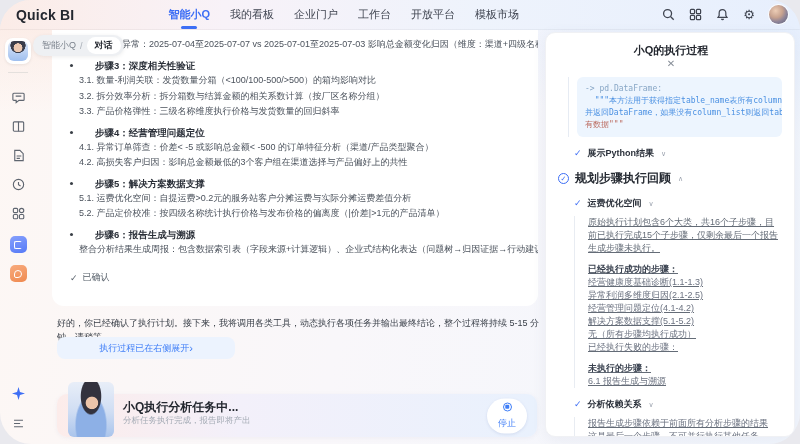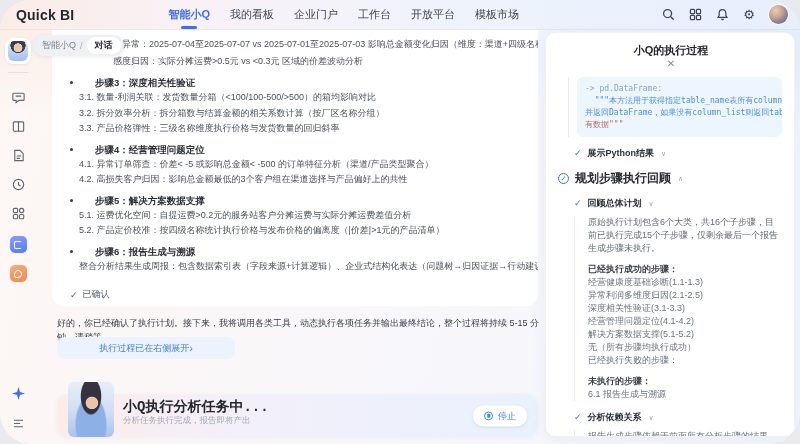--- a/index.html
+++ b/index.html
@@ -64,25 +64,25 @@
       padding:0 10px;font-size:9px;color:#3f7ef7;font-family:inherit;}
   .process-pill .chev{font-size:11px;line-height:1;color:#3f7ef7;}
   .task-banner{position:absolute;left:57px;top:394px;width:480px;height:43px;border-radius:10px;
       background:linear-gradient(90deg,#fcecea 0%,#f3f0fa 38%,#e9f1fd 100%);box-shadow:0 1px 4px rgba(120,120,160,.08);}
   .banner-avatar{position:absolute;left:11px;top:-12px;width:46px;height:55px;border-radius:6px;overflow:hidden;
       background:radial-gradient(circle at 52% 38%,#ecc4aa 0%,#ecc4aa 14%,transparent 16%),
                  radial-gradient(ellipse at 50% 26%,#33323e 0%,#33323e 30%,transparent 33%),
                  radial-gradient(ellipse at 50% 78%,#8db0e6 0%,#8db0e6 45%,transparent 50%),
                  linear-gradient(180deg,#e8eef8 0%,#cfddf3 55%,#a9c4ec 100%);}
   .banner-text{position:absolute;left:66px;top:6px;}
-  .banner-title{font-size:14px;font-weight:700;color:#23272f;line-height:14px;font-family:Liberation Mono, monospace;}
+  .banner-title{font-size:12px;font-weight:700;color:#23272f;line-height:14px;}
   .banner-sub{font-size:8.5px;color:#a4abb5;line-height:13px;}
   .stop-btn{position:absolute;right:10px;top:50%;transform:translateY(-50%);display:flex;align-items:center;gap:5px;
       background:#fff;border:none;border-radius:999px;padding:4px 11px;cursor:pointer;
-      font-size:9px;color:#3f7ef7;font-family:inherit;box-shadow:0 1px 3px rgba(100,120,180,.18);}
+      font-size:9px;color:#3f7ef7;font-family:inherit;box-shadow:0 1px 3px rgba(100,120,180,.18);flex-direction:column;}
   .stop-icon{width:9px;height:9px;border:1.2px solid #3f7ef7;border-radius:50%;position:relative;}
   .stop-icon::after{content:"";position:absolute;left:50%;top:50%;transform:translate(-50%,-50%);width:3.5px;height:3.5px;background:#3f7ef7;border-radius:1px;}
   
   .exec-panel{position:absolute;left:545px;top:32px;width:250px;height:405px;background:#fff;border-radius:10px;
       border:1px solid #f0f1f4;box-shadow:0 3px 14px rgba(90,100,140,.08);overflow:hidden;}
   .panel-header{display:flex;align-items:center;justify-content:space-between;padding:10px 14px 4px 16px;flex-direction:column;}
   .panel-title{font-size:11px;font-weight:700;color:#23272f;}
   .close-x{font-size:10px;color:#868d97;cursor:pointer;}
   .panel-body{padding:4px 12px 0 12px;font-size:9px;overflow:hidden;}
   .indent{border-left:1px solid #e6ebf3;margin-left:10px;padding-left:8px;}
@@ -90,21 +90,21 @@
         font-size:8px;line-height:12px;white-space:nowrap;overflow:hidden;}
   .code div{white-space:pre;}
   .row{display:flex;align-items:center;gap:6px;margin-top:10px;}
   .row .lbl{font-weight:700;color:#2b313b;font-size:9px;}
   .row.main .lbl{font-size:12px;color:#262b33;}
   .row .chev{font-size:7px;color:#9ca3af;margin-left:1px;}
   .blue-check{color:#3d6ef5;font-size:9px;font-weight:700;line-height:1;}
   .circle-check{width:11px;height:11px;border:1.2px solid #3d6ef5;border-radius:50%;display:flex;align-items:center;justify-content:center;flex:0 0 auto;}
   .circle-check i{font-style:normal;color:#3d6ef5;font-size:7px;line-height:1;font-weight:700;}
   .sub{margin-left:16px;}
-  .content{border-left:1px solid #e8ecf2;margin-left:16px;padding-left:13px;margin-top:6px;color:#646c77;}
+  .content{border-left:1px solid #e8ecf2;margin-left:16px;padding-left:13px;margin-top:6px;color:#646c77;text-decoration:underline;}
   .content p{margin:0;line-height:13px;}
   .content .gap{height:8px;}
   .grp-title{font-weight:700;color:#3a4250;line-height:13px;}
   .li{line-height:12.5px;color:#6b7280;}
 </style>
 </head>
 <body>
 
 <div class="app">
 
@@ -205,21 +205,20 @@
   </aside>
 
   <div class="chip">
     <span class="app-name">智能小Q</span>
     <span class="sep">/</span>
     <span class="page">对话</span>
   </div>
 
   <section class="plan-card">
     <p class="intro-line">心异常：2025-07-04至2025-07-07 vs 2025-07-01至2025-07-03 影响总金额变化归因（维度：渠道+四级名称）</p>
-    <p class="intro-line">感度归因：实际分摊运费&gt;0.5元 vs &lt;0.3元 区域的价差波动分析</p>
 
     <div class="step">
       <p class="step-title">
           <span class="dot"></span>
           <span>步骤3：深度相关性验证</span>
         </p>
       <p class="step-item">3.1. 数量-利润关联：发货数量分箱（&lt;100/100-500/&gt;500）的箱均影响对比</p>
       <p class="step-item">3.2. 拆分效率分析：拆分箱数与结算金额的相关系数计算（按厂区名称分组）</p>
       <p class="step-item">3.3. 产品价格弹性：三级名称维度执行价格与发货数量的回归斜率</p>
     </div>
@@ -297,31 +296,30 @@
       <div class="row main">
         <span class="circle-check">
             <i>✓</i>
           </span>
         <span class="lbl">规划步骤执行回顾</span>
         <span class="chev">∧</span>
       </div>
 
       <div class="row sub">
         <span class="blue-check">✓</span>
-        <span class="lbl">回顾总体计划</span>
+        <span class="lbl">运费优化空间</span>
         <span class="chev">∨</span>
       </div>
 
       <div class="content">
         <p>原始执行计划包含6个大类，共16个子步骤，目前已执行完成15个子步骤，仅剩余最后一个报告生成步骤未执行。</p>
         <div class="gap"></div>
         <p class="grp-title">已经执行成功的步骤：</p>
         <p class="li">经营健康度基础诊断(1.1-1.3)</p>
         <p class="li">异常利润多维度归因(2.1-2.5)</p>
-        <p class="li">深度相关性验证(3.1-3.3)</p>
         <p class="li">经营管理问题定位(4.1-4.2)</p>
         <p class="li">解决方案数据支撑(5.1-5.2)</p>
         <p class="li">无（所有步骤均执行成功）</p>
         <p class="li">已经执行失败的步骤：</p>
         <div class="gap"></div>
         <p class="grp-title">未执行的步骤：</p>
         <p class="li">6.1 报告生成与溯源</p>
       </div>
 
       <div class="row sub">

